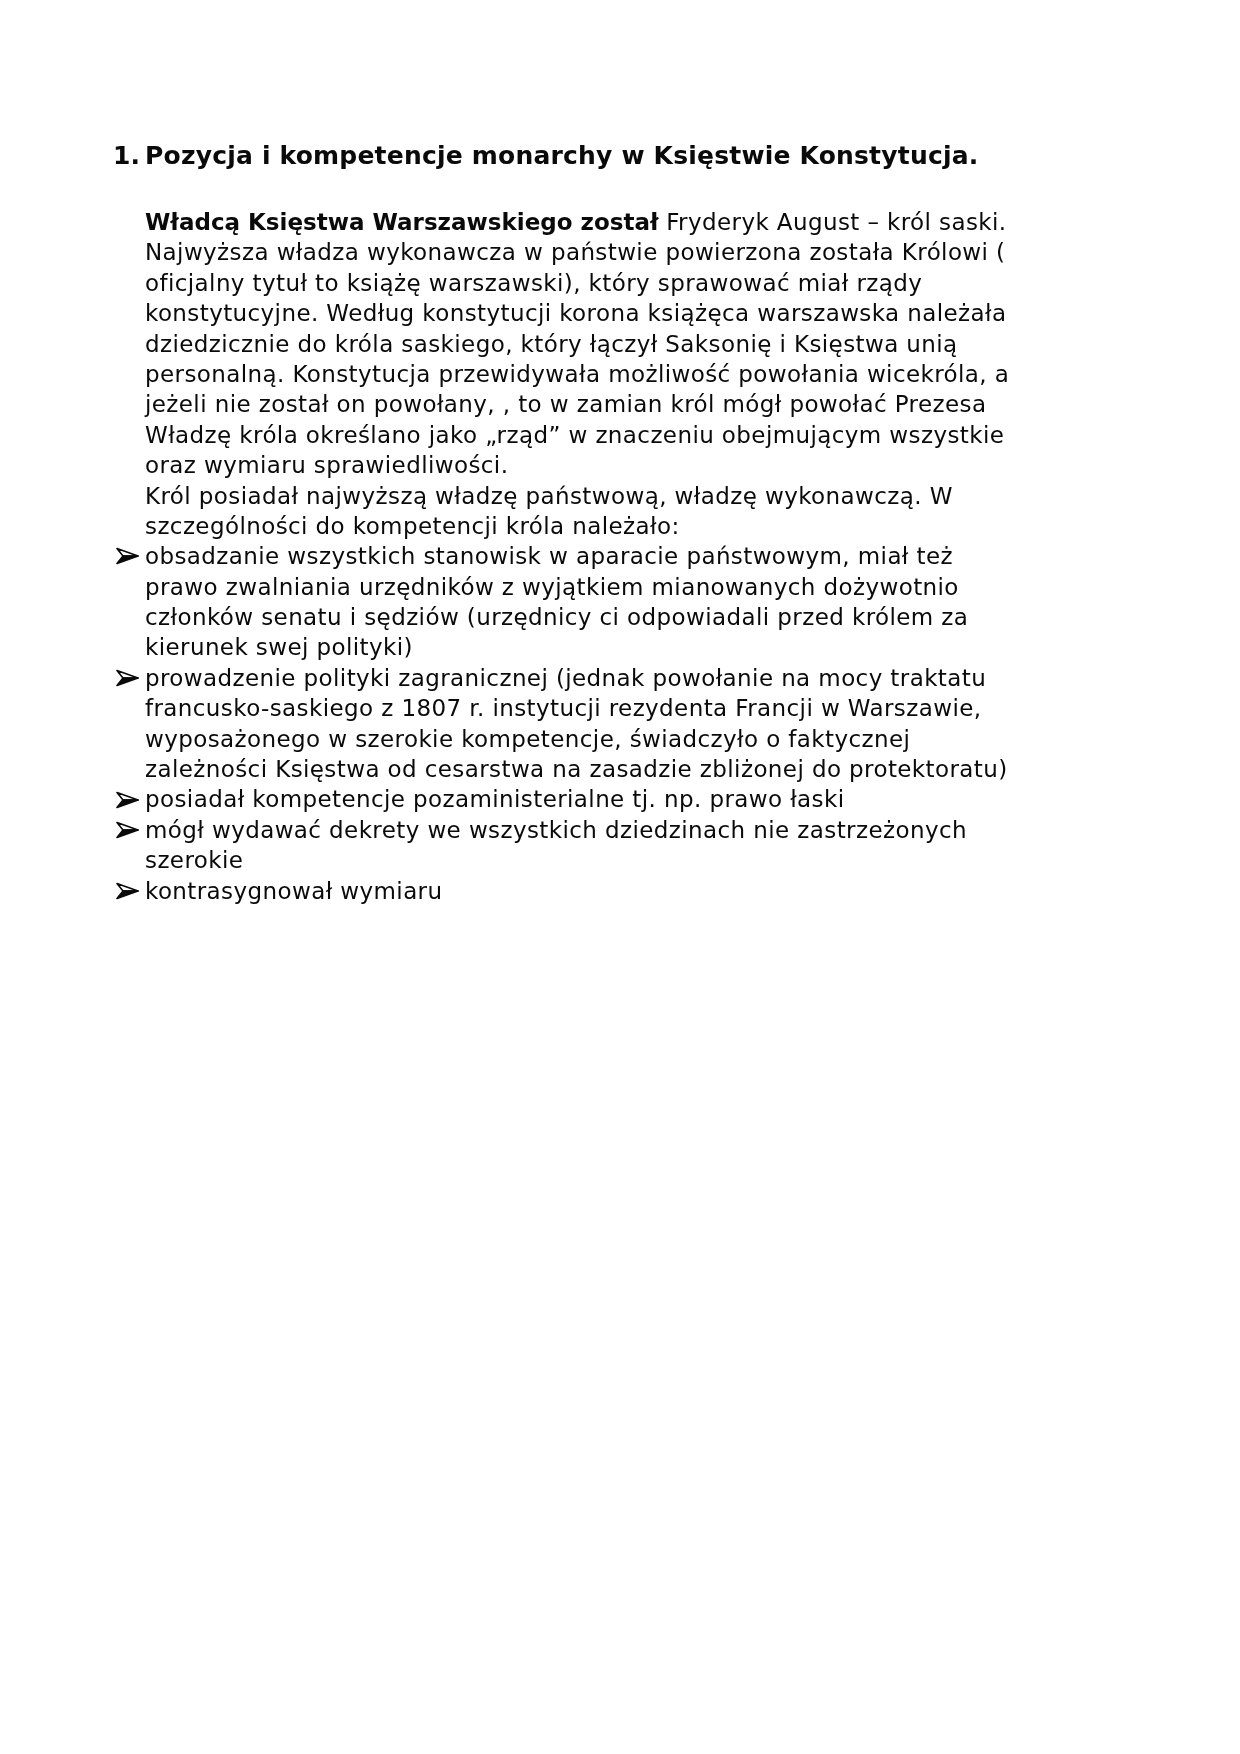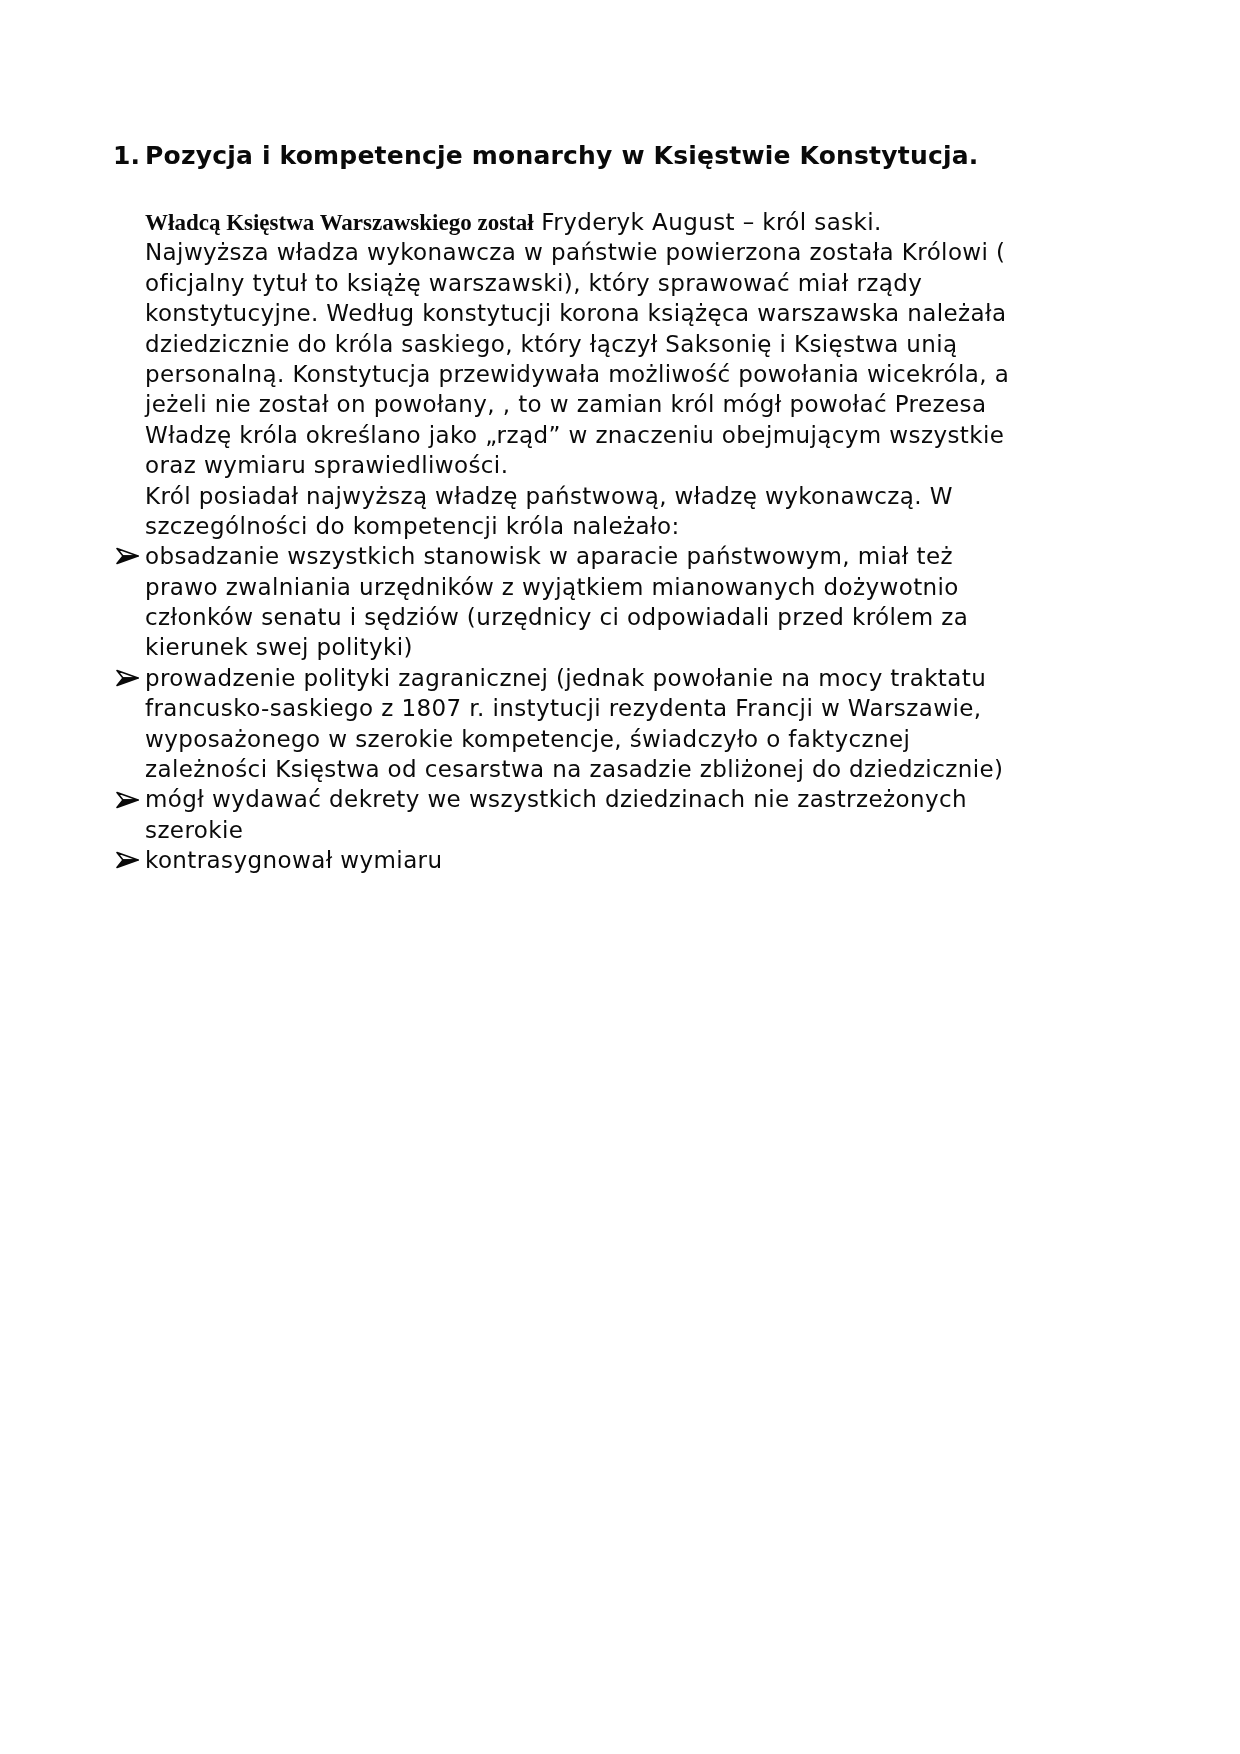--- a/index.html
+++ b/index.html
@@ -41,21 +41,20 @@
   }
   .line {
     height: 30.4px;
     line-height: 30.4px;
     white-space: nowrap;
     padding-left: 32px;
   }
   .lead-bold {
     font-weight: 700;
     letter-spacing: 0;
-    font-family: Liberation Serif, serif;
   }
   .bullet-item {
     position: relative;
   }
   .bullet-marker {
     position: absolute;
     left: 2px;
     top: 0;
     width: 26px;
     height: 30.4px;
@@ -117,24 +116,35 @@
     <span class="bullet-marker">
       <svg width="24" height="20" viewBox="0 0 24 20" aria-hidden="true">
         <polygon points="1,2.5 22,10 7,10" fill="#ffffff" stroke="#0a0a0a" stroke-width="1.6" stroke-linejoin="round"></polygon>
         <polygon points="1,17.5 22,10 7,10" fill="#0a0a0a" stroke="#0a0a0a" stroke-width="1.6" stroke-linejoin="round"></polygon>
       </svg>
     </span>
     <div class="bullet-lines">
             <div class="line">prowadzenie polityki zagranicznej (jednak powołanie na mocy traktatu</div>
             <div class="line">francusko-saskiego z 1807 r. instytucji rezydenta Francji w Warszawie,</div>
             <div class="line">wyposażonego w szerokie kompetencje, świadczyło o faktycznej</div>
-            <div class="line">zależności Księstwa od cesarstwa na zasadzie zbliżonej do dziedzicznie)</div>
+            <div class="line">zależności Księstwa od cesarstwa na zasadzie zbliżonej do protektoratu)</div>
           </div>
   </div>
 
+  <div class="bullet-item">
+    <span class="bullet-marker">
+      <svg width="24" height="20" viewBox="0 0 24 20" aria-hidden="true">
+        <polygon points="1,2.5 22,10 7,10" fill="#ffffff" stroke="#0a0a0a" stroke-width="1.6" stroke-linejoin="round"></polygon>
+        <polygon points="1,17.5 22,10 7,10" fill="#0a0a0a" stroke="#0a0a0a" stroke-width="1.6" stroke-linejoin="round"></polygon>
+      </svg>
+    </span>
+    <div class="bullet-lines">
+            <div class="line">posiadał kompetencje pozaministerialne tj. np. prawo łaski</div>
+          </div>
+  </div>
 
   <div class="bullet-item">
     <span class="bullet-marker">
       <svg width="24" height="20" viewBox="0 0 24 20" aria-hidden="true">
         <polygon points="1,2.5 22,10 7,10" fill="#ffffff" stroke="#0a0a0a" stroke-width="1.6" stroke-linejoin="round"></polygon>
         <polygon points="1,17.5 22,10 7,10" fill="#0a0a0a" stroke="#0a0a0a" stroke-width="1.6" stroke-linejoin="round"></polygon>
       </svg>
     </span>
     <div class="bullet-lines">
             <div class="line">mógł wydawać dekrety we wszystkich dziedzinach nie zastrzeżonych</div>

